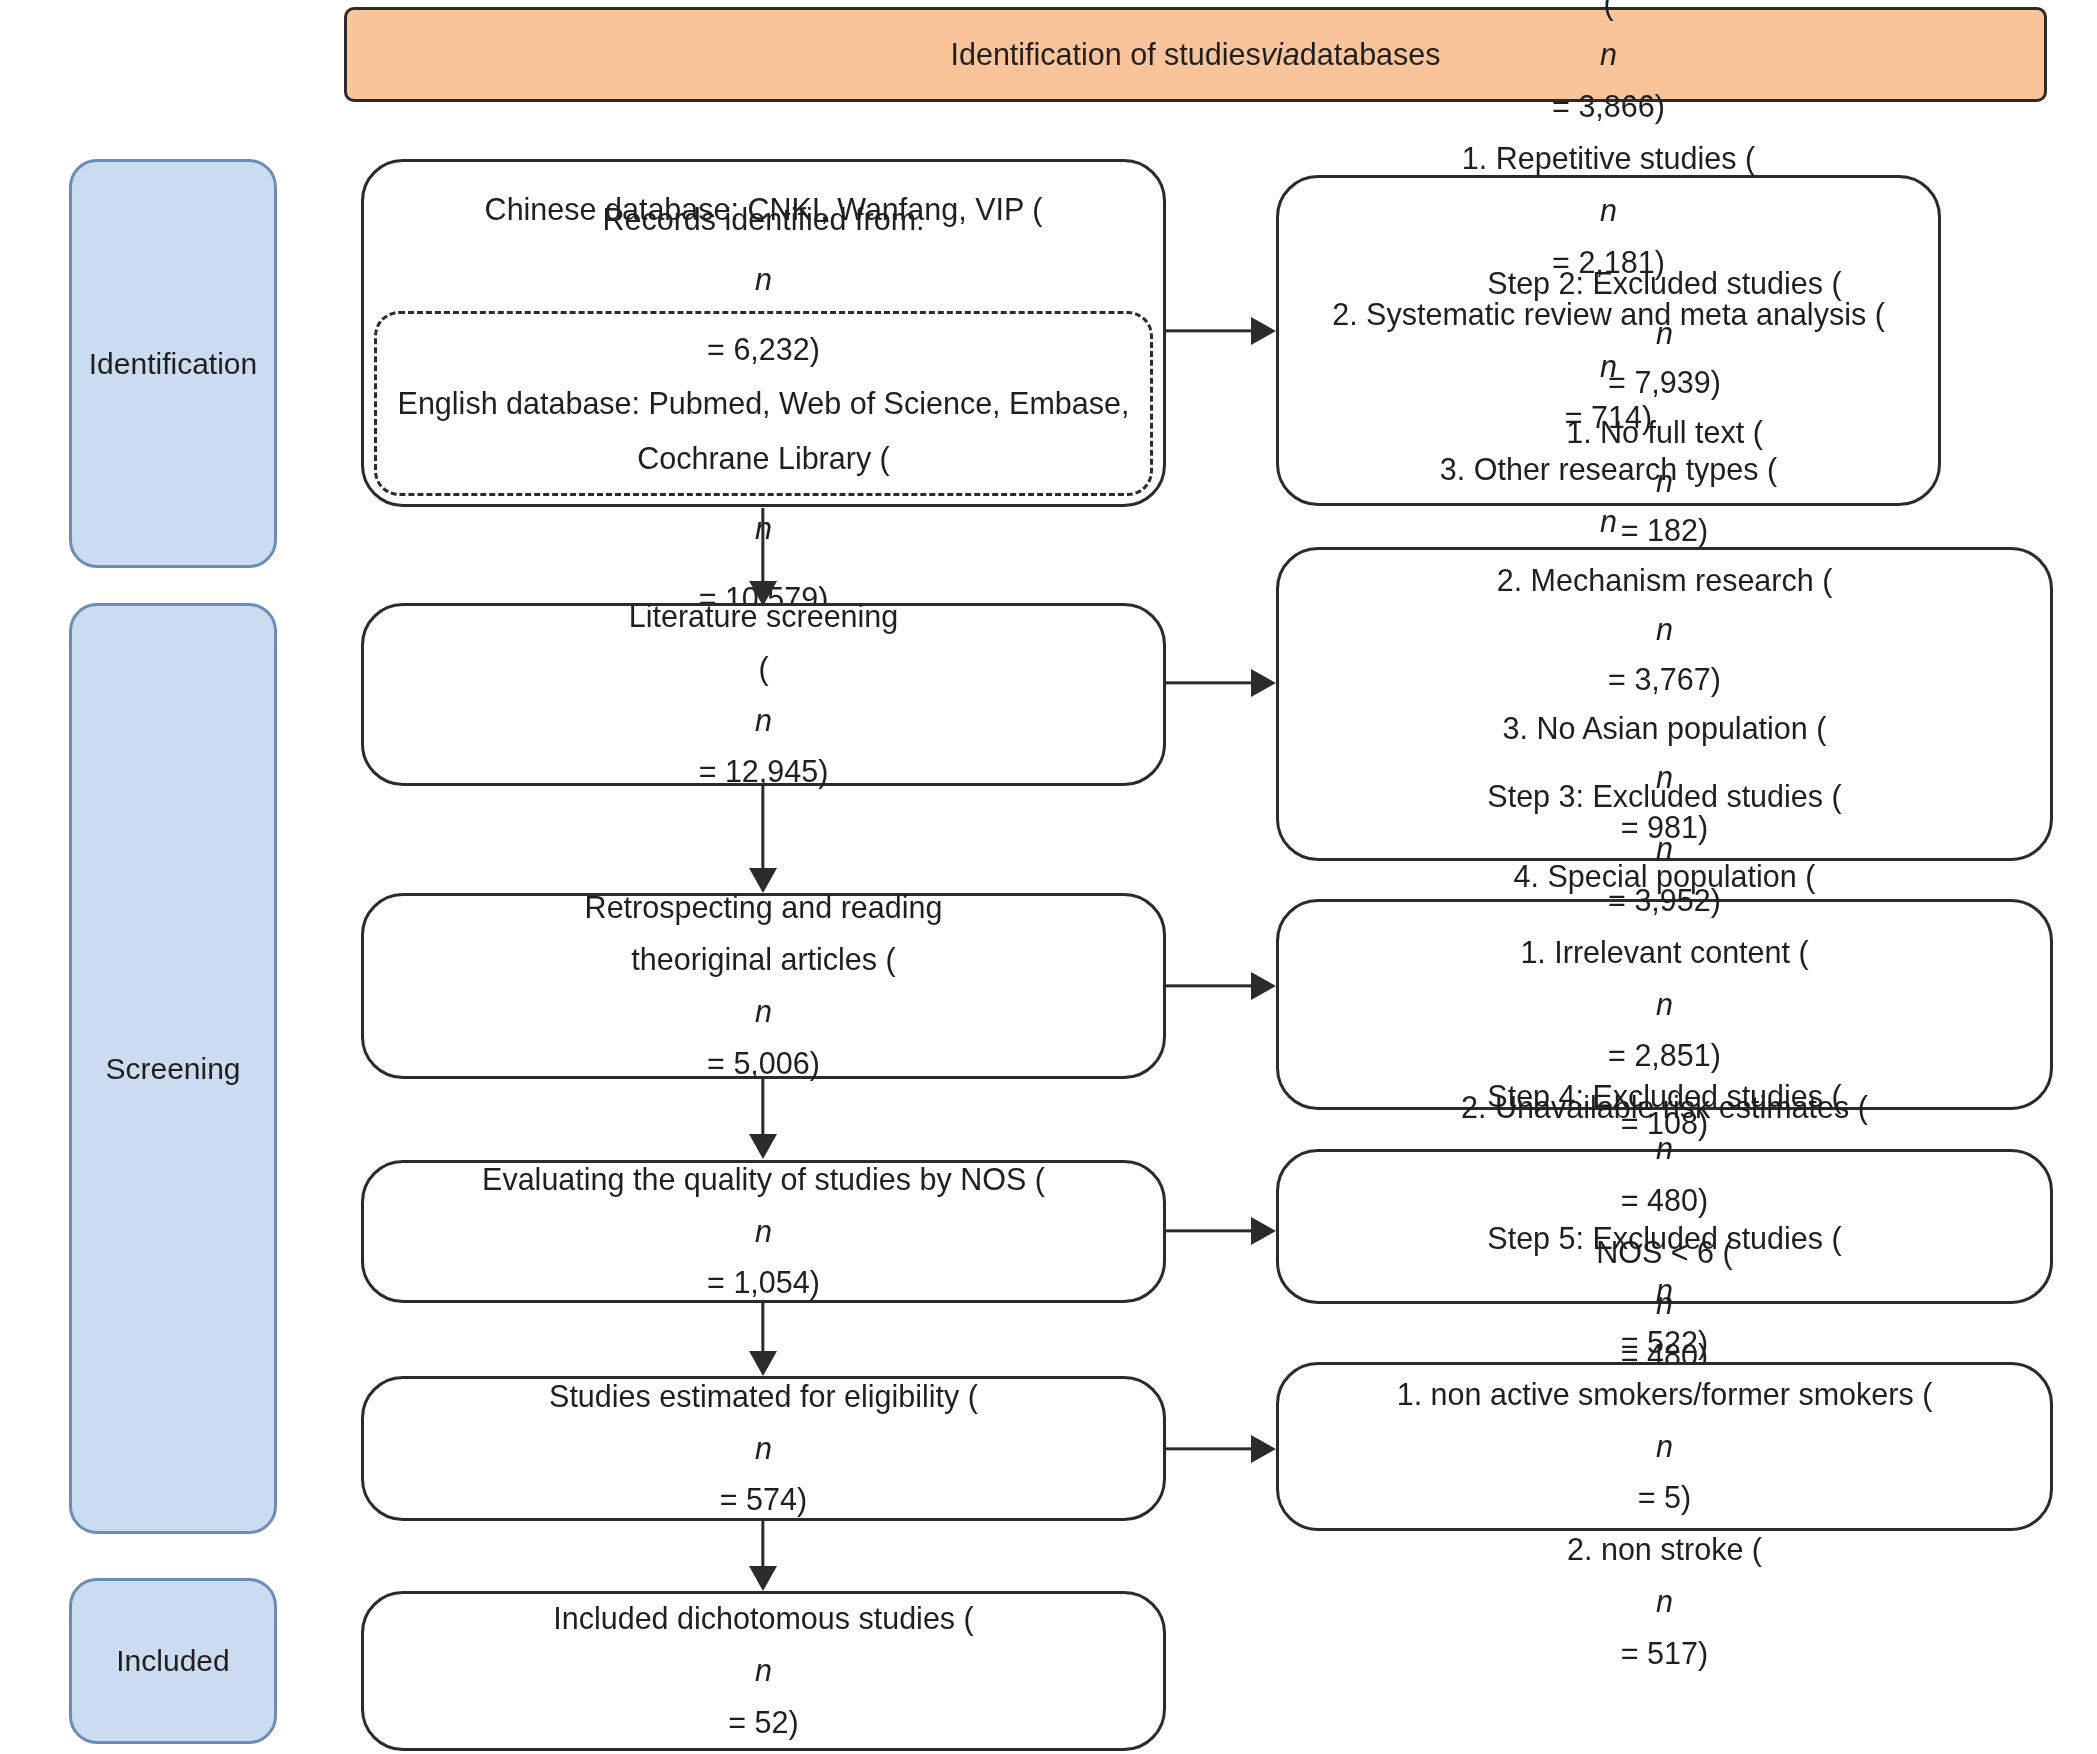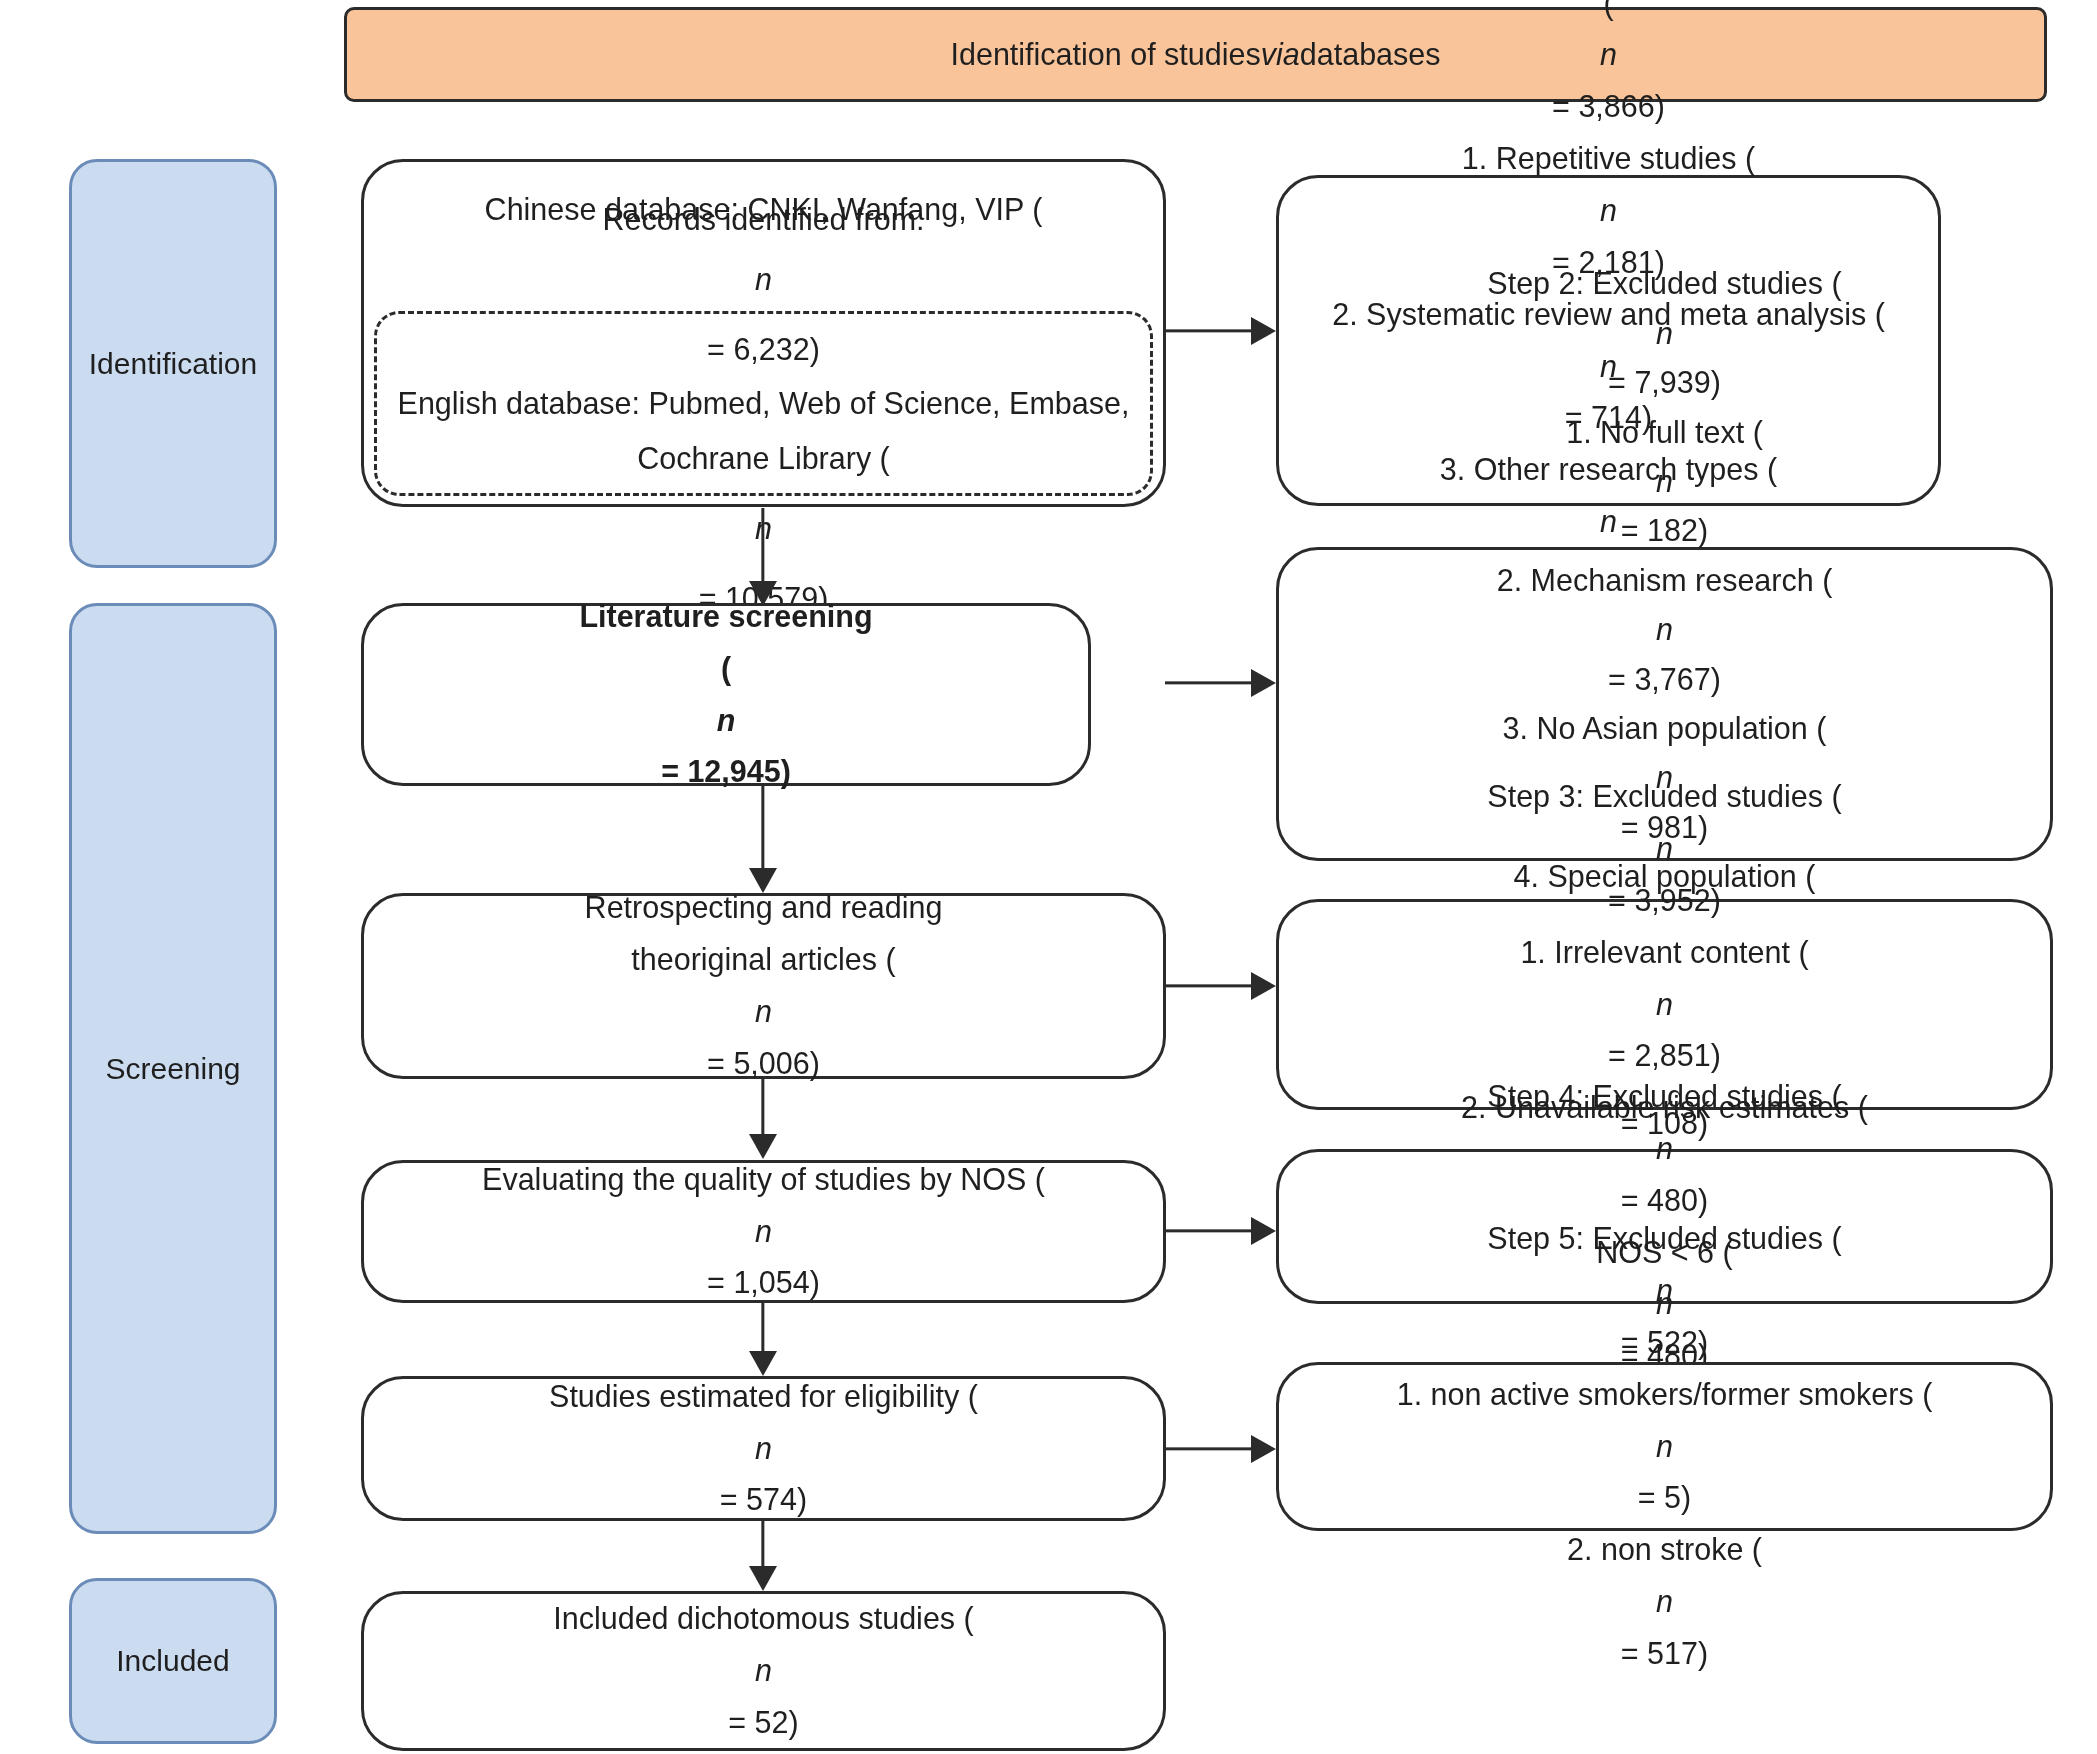--- a/index.html
+++ b/index.html
@@ -60,21 +60,21 @@
 
 <div class="abs side" style="left:69px;top:159px;width:208px;height:409px;">Identification</div>
 <div class="abs side" style="left:69px;top:603px;width:208px;height:931px;">Screening</div>
 <div class="abs side" style="left:69px;top:1578px;width:208px;height:166px;">Included</div>
 
 <div class="abs box toptitle" style="left:361px;top:159px;width:805px;height:348px;">
   <div>Records identified from:</div>
   <div class="dashed">Chinese database: CNKI, Wanfang, VIP (<i>n</i> = 6,232)<br>English database: Pubmed, Web of Science, Embase,<br>Cochrane Library (<i>n</i> = 10,579)</div>
 </div>
 
-<div class="abs box" style="left:361px;top:603px;width:730px;height:183px;font-weight:bold;">Literature screening<br>(<i>n</i> = 12,945)</div>
+<div class="abs box" style="left:361px;top:603px;width:805px;height:183px;">Literature screening<br>(<i>n</i> = 12,945)</div>
 
 <div class="abs box" style="left:361px;top:893px;width:805px;height:186px;">Retrospecting and reading<br>theoriginal articles (<i>n</i> = 5,006)</div>
 
 <div class="abs box" style="left:361px;top:1160px;width:805px;height:143px;">Evaluating the quality of studies by NOS (<i>n</i> = 1,054)</div>
 
 <div class="abs box" style="left:361px;top:1376px;width:805px;height:145px;">Studies estimated for eligibility (<i>n</i> = 574)</div>
 
 <div class="abs box" style="left:361px;top:1591px;width:805px;height:160px;">Included dichotomous studies (<i>n</i> = 52)</div>
 
 <div class="abs box" style="left:1276px;top:175px;width:665px;height:331px;">Step 1: Excluded after reading tiltle and abstract<br>(<i>n</i> = 3,866)<br>1. Repetitive studies (<i>n</i> = 2,181)<br>2. Systematic review and meta analysis (<i>n</i> = 714)<br>3. Other research types (<i>n</i> = 953)<br>4. No diseases (<i>n</i> = 18)</div>

